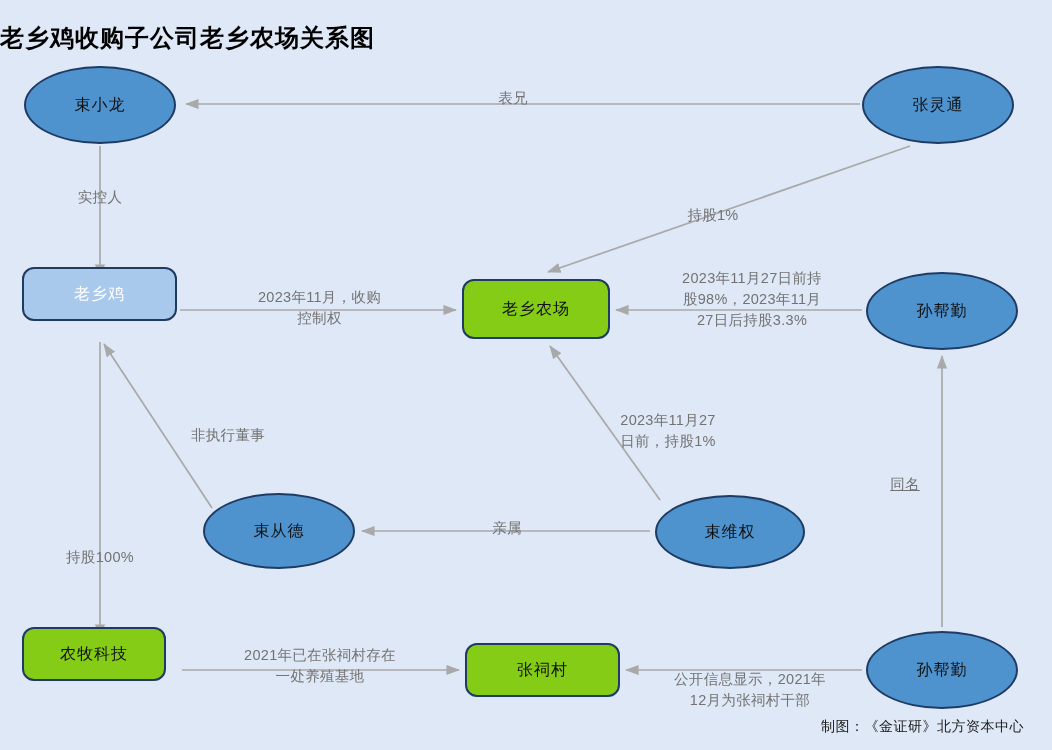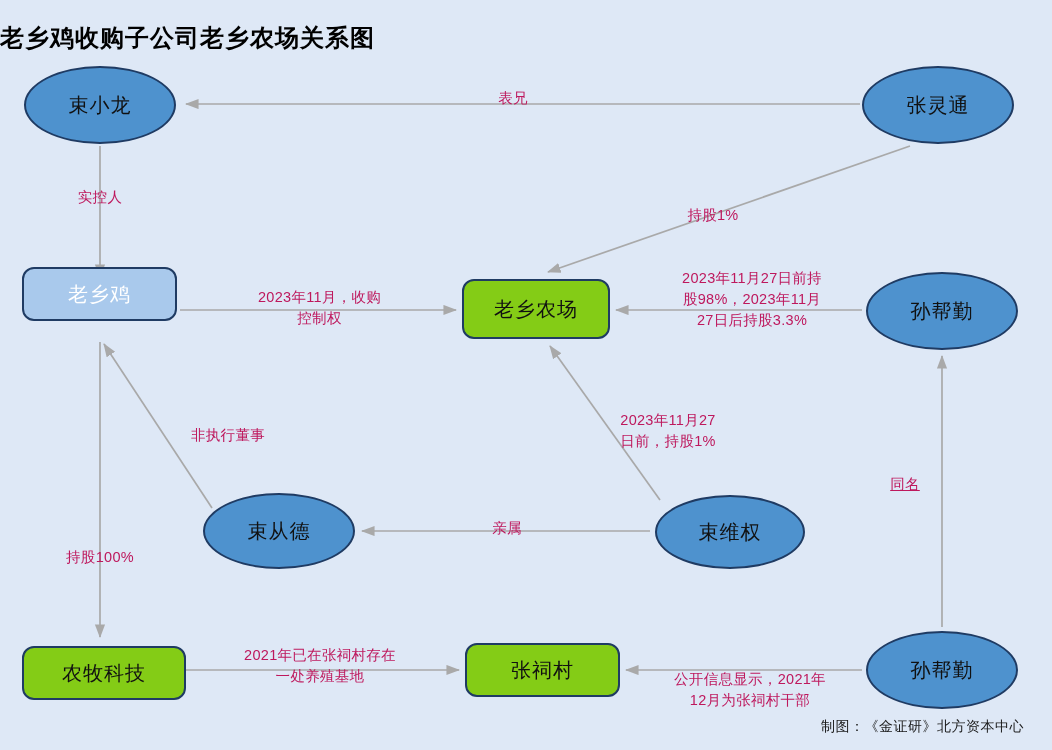--- a/index.html
+++ b/index.html
@@ -28,21 +28,21 @@
     pointer-events: none;
   }
   .node {
     position: absolute;
     display: flex;
     align-items: center;
     justify-content: center;
     box-sizing: border-box;
     text-align: center;
     color: #111111;
-    font-size: 20px;
+    font-size: 16px;
     letter-spacing: 1px;
     line-height: 1.1;
   }
   .node.ellipse {
     background: #4e92ce;
     border: 2px solid #1f3b63;
     border-radius: 50%;
   }
   .node.rect {
     background: #84cc16;
@@ -50,21 +50,21 @@
     border-radius: 12px;
   }
   .node.rect.light {
     background: #a9c9ec;
     border: 2.5px solid #1f3b63;
     color: #ffffff;
   }
   .edge-label {
     position: absolute;
     font-size: 14.5px;
-    color: #be185d;
+    color: #737373;
     text-align: center;
     line-height: 1.45;
     letter-spacing: 0.3px;
     white-space: pre-line;
   }
   #page-title {
     position: absolute;
     left: 0;
     top: 22px;
     width: 1052px;
@@ -145,21 +145,21 @@
   </div>
 
   <div class="node ellipse" style="left:655px;top:495px;width:150px;height:74px;">
     <span>束维权</span>
   </div>
 
   <div class="node ellipse" style="left:203px;top:493px;width:152px;height:76px;">
     <span>束从德</span>
   </div>
 
-  <div class="node rect" style="left:22px;top:646px;width:164px;height:54px;">
+  <div class="node rect" style="left:22px;top:627px;width:144px;height:54px;">
     <span>农牧科技</span>
   </div>
 
   <div class="node rect" style="left:465px;top:643px;width:155px;height:54px;">
     <span>张祠村</span>
   </div>
 
   <div class="node ellipse" style="left:866px;top:631px;width:152px;height:78px;">
     <span>孙帮勤</span>
   </div>

